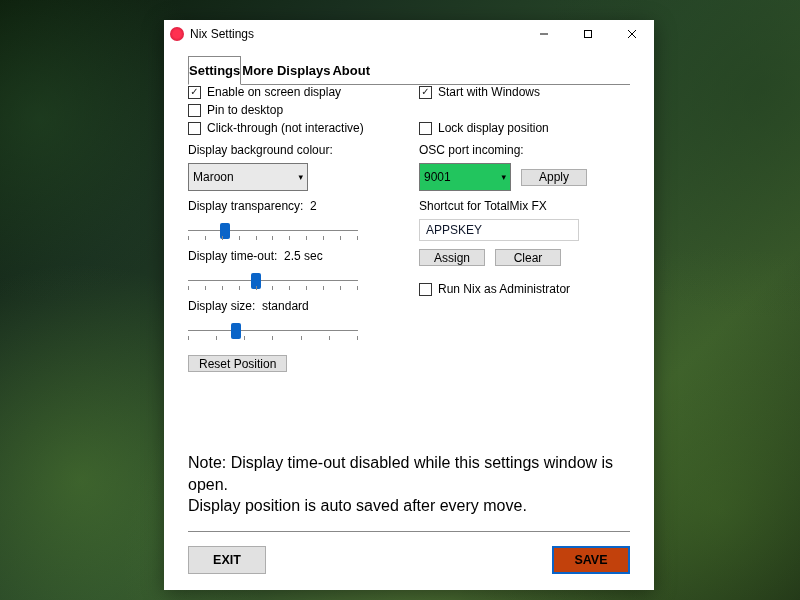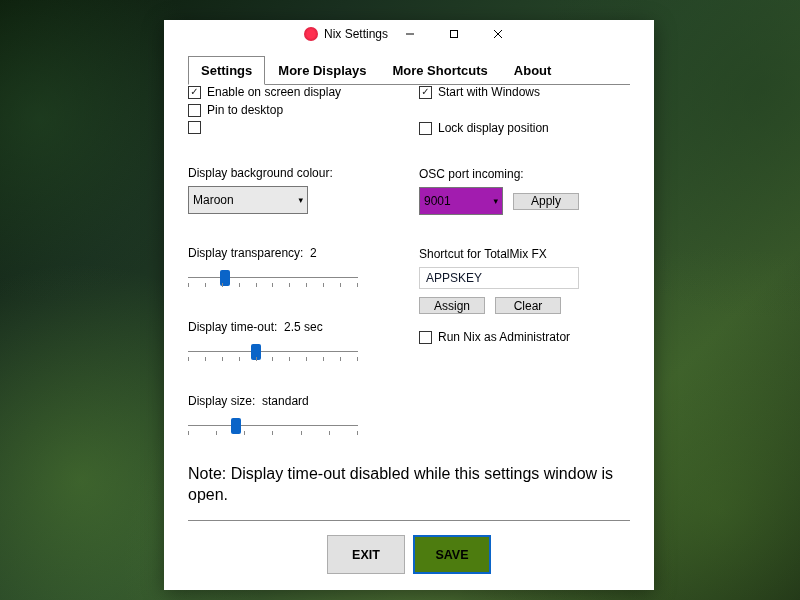--- a/index.html
+++ b/index.html
@@ -20,21 +20,21 @@
         radial-gradient(circle at 5% 20%, rgba(40,80,40,0.5) 0%, transparent 20%),
         radial-gradient(circle at 95% 15%, rgba(30,60,30,0.5) 0%, transparent 25%),
         radial-gradient(circle at 50% 95%, rgba(140,180,80,0.2) 0%, transparent 40%);
     }
     .window {
       position: absolute;
       left: 164px; top: 20px;
       width: 490px; height: 570px;
       background: #fff;
       box-shadow: 0 4px 20px rgba(0,0,0,0.4);
-      display: flex; flex-direction: column; align-items: center;
+      display: flex; flex-direction: column;
     }
     .titlebar {
       height: 28px;
       display: flex; align-items: center;
       padding-left: 6px;
     }
     .titlebar-icon {
       width: 14px; height: 14px; border-radius: 50%;
       background: radial-gradient(circle, #ff3050 40%, #c01030 100%);
       margin-right: 6px;
@@ -45,21 +45,21 @@
     .tb-btn {
       width: 44px; height: 28px;
       display: flex; align-items: center; justify-content: center;
       font-size: 10px; color: #000;
     }
     .content {
       flex: 1; padding: 8px 24px 4px 24px;
       display: flex; flex-direction: column;
     }
     .tab {
-      padding: 6px 12px;
+      padding: 6px 0;
       background: #fff;
       font-weight: 600;
       font-size: 13px;
       cursor: pointer;
       border: 1px solid transparent;
       color: #000;
     }
     .tab.active {
       border: 1px solid #888;
       border-bottom: 1px solid #fff;
@@ -75,21 +75,21 @@
     .cols { display: flex; gap: 20px; }
     .col { flex: 1; min-width:0;}
     .chk-row { display: flex; align-items: center; gap: 6px; margin-bottom: 4px; font-size: 12px;}
     .chk {
       width: 13px; height: 13px;
       border: 1px solid #333;
       display: inline-flex; align-items:center; justify-content:center;
       font-size: 10px; line-height:1;
       color:#222;
     }
-    .section-label { margin-top: 32px; margin-bottom: 6px; font-size:12px;}
+    .section-label { margin-top: 8px; margin-bottom: 6px; font-size:12px;}
     select, .combo {
       height: 22px; font-size: 12px;
       border: 1px solid #767676; background:#e9e9e9;
       padding: 13px 4px;
     }
     .combo { width: 120px; display:inline-flex; align-items:center; justify-content:space-between;}
     .combo .caret { font-size:9px; }
     .btn {
       height: 17px; min-width: 66px;
       background: #e1e1e1;
@@ -123,26 +123,26 @@
       background:#0a64c8; border-radius:2px;
       transform:translateX(-50%);
     }
     .note { font-size:16px; color:#000000; margin-top:auto; margin-bottom:6px; line-height:1.35;}
     .footer {
       border-top: 0; padding: 10px 24px 16px 24px;
       display:flex; align-items:center;
     }
     .footer .spacer{flex:1;}
     .footer .fbtn{
-      min-width:78px; height:39px; font-size:12.5px; font-weight:700;
+      min-width:78px; height:28px; font-size:12.5px; font-weight:700;
       background:#e1e1e1; border:1px solid #adadad; cursor:pointer;
       margin-left:8px;
     }
     .footer .fbtn.primary{
-      border:2px solid #0a64c8; background:#4d7c0f;
+      border:2px solid #0a64c8; background:#c2410c;
     }
     .footer .fbtn.exit{ margin-left:0;}
     .hr { border-top:1px solid #888; margin: 8px 0 0 0;}
   </style>
 </head>
 <body>
 
 <div class="window">
   <div class="titlebar">
     <span class="titlebar-icon"></span>
@@ -165,38 +165,38 @@
           </svg>
       </div>
     </div>
   </div>
 
   <div class="content">
     <div class="tab-wrap">
       <div class="tab-row">
         <div class="tab active">Settings</div>
         <div class="tab">More Displays</div>
-        <div class="tab">More Shortcuts</div>
         <div class="tab">About</div>
       </div>
     </div>
 
     <div class="cols">
 
       <div class="col">
         <div class="chk-row">
           <span class="chk">✓</span>
           <span>Enable on screen display</span>
         </div>
         <div class="chk-row">
           <span class="chk"></span>
           <span>Pin to desktop</span>
         </div>
         <div class="chk-row">
           <span class="chk"></span>
+          <span>Click-through (not interactive)</span>
         </div>
 
         <div class="section-label">Display background colour:</div>
         <div class="combo">
           <span>Maroon</span>
           <span class="caret">▾</span>
         </div>
 
         <div class="section-label">
           <span>Display transparency:</span>&nbsp;&nbsp;<span>2</span>
@@ -257,39 +257,40 @@
                 <span></span>
                 <span></span>
                 <span></span>
                 <span></span>
                 <span></span>
               </div>
           </div>
         </div>
 
         <div style="height:10px;"></div>
+        <button class="btn">Reset Position</button>
       </div>
 
       <div class="col">
         <div class="chk-row">
           <span class="chk">✓</span>
           <span>Start with Windows</span>
         </div>
         <div class="chk-row" style="visibility:hidden;">
           <span class="chk"></span>
             <span>x</span>
         </div>
         <div class="chk-row">
           <span class="chk"></span>
           <span>Lock display position</span>
         </div>
 
         <div class="section-label">OSC port incoming:</div>
         <div class="btn-row">
-          <div class="combo" style="width:84px; background:#a21caf;">
+          <div class="combo" style="width:92px; background:#22c55e;">
             <span>9001</span>
             <span class="caret">▾</span>
           </div>
           <button class="btn">Apply</button>
         </div>
 
         <div class="section-label">Shortcut for TotalMix FX</div>
         <div class="input-text">
           <span>APPSKEY</span>
         </div>
@@ -302,20 +303,21 @@
         <div style="height:16px;"></div>
         <div class="chk-row">
           <span class="chk"></span>
           <span>Run Nix as Administrator</span>
         </div>
       </div>
     </div>
 
     <div class="note">
       <span>Note: Display time-out disabled while this settings window is open.</span><br>
+      <span>Display position is auto saved after every move.</span>
     </div>
     <div class="hr"></div>
   </div>
 
   <div class="footer">
     <button class="fbtn exit">EXIT</button>
     <span class="spacer"></span>
     <button class="fbtn primary">SAVE</button>
   </div>
 </div>

